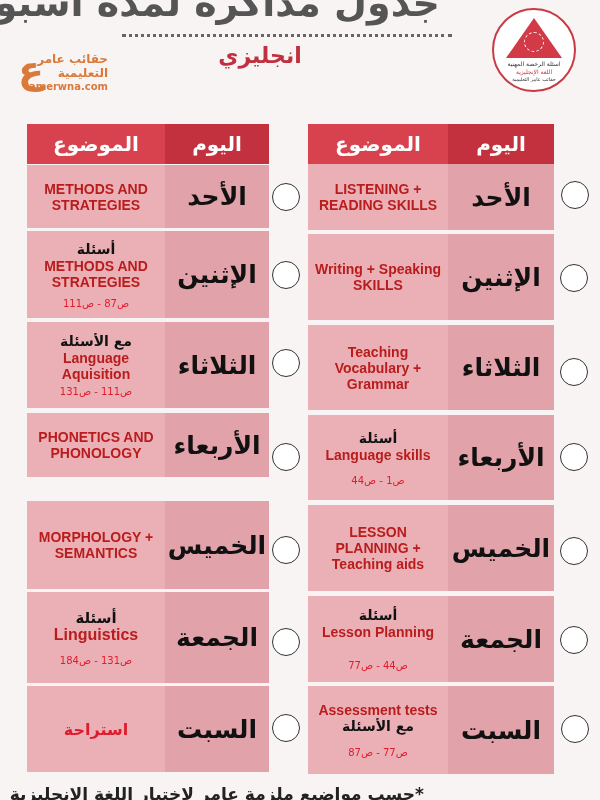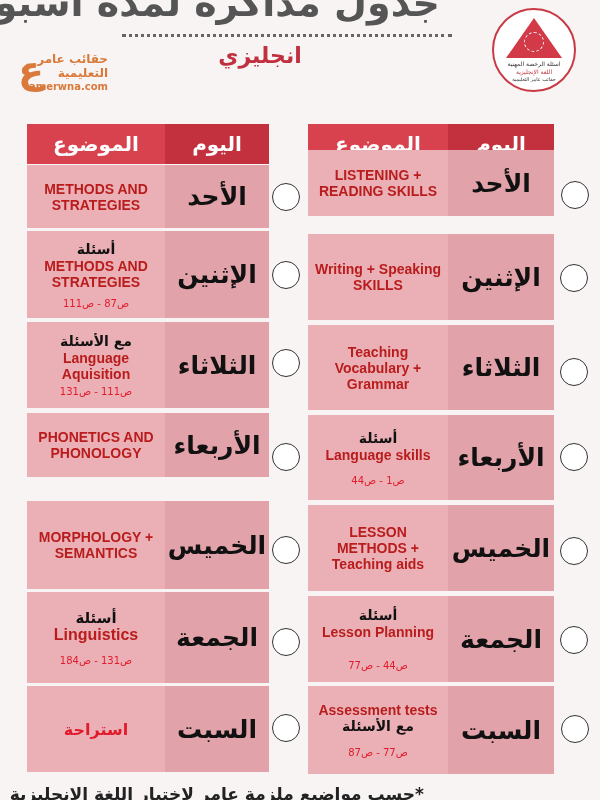--- a/index.html
+++ b/index.html
@@ -122,21 +122,21 @@
 <div class="check" style="left:272px;top:536px;"></div>
 <div class="check" style="left:272px;top:628px;"></div>
 <div class="check" style="left:272px;top:714px;"></div>
 
 <div class="table" style="left:308px;top:124px;width:246px;height:652px;">
   <div class="thead" style="width:246px;">
     <div class="th-topic" style="left:0;width:140px;">الموضوع</div>
     <div class="th-day" style="left:140px;width:106px;">اليوم</div>
   </div>
 
-  <div class="row" style="top:26px;height:66px;width:246px;">
+  <div class="row" style="top:40px;height:66px;width:246px;">
     <div class="cell-topic" style="width:140px;">
       <div class="t-en" style="width:132px;">LISTENING + READING SKILLS</div>
     </div>
     <div class="cell-day" style="left:140px;width:106px;">الأحد</div>
   </div>
 
   <div class="row" style="top:110px;height:86px;width:246px;">
     <div class="cell-topic" style="width:140px;">
       <div class="t-en" style="width:132px;">Writing + Speaking SKILLS</div>
     </div>
@@ -154,21 +154,21 @@
     <div class="cell-topic" style="width:140px;">
       <div class="t-ar">أسئلة</div>
       <div class="t-en">Language skills</div>
       <div class="t-pg" style="margin-top:12px;">ص1 - ص44</div>
     </div>
     <div class="cell-day" style="left:140px;width:106px;">الأربعاء</div>
   </div>
 
   <div class="row" style="top:381px;height:86px;width:246px;">
     <div class="cell-topic" style="width:140px;">
-      <div class="t-en" style="width:110px;">LESSON METHODS + Teaching aids</div>
+      <div class="t-en" style="width:110px;">LESSON PLANNING + Teaching aids</div>
     </div>
     <div class="cell-day" style="left:140px;width:106px;">الخميس</div>
   </div>
 
   <div class="row" style="top:472px;height:86px;width:246px;">
     <div class="cell-topic" style="width:140px;">
       <div class="t-ar">أسئلة</div>
       <div class="t-en">Lesson Planning</div>
       <div class="t-pg" style="margin-top:20px;">ص44 - ص77</div>
     </div>

